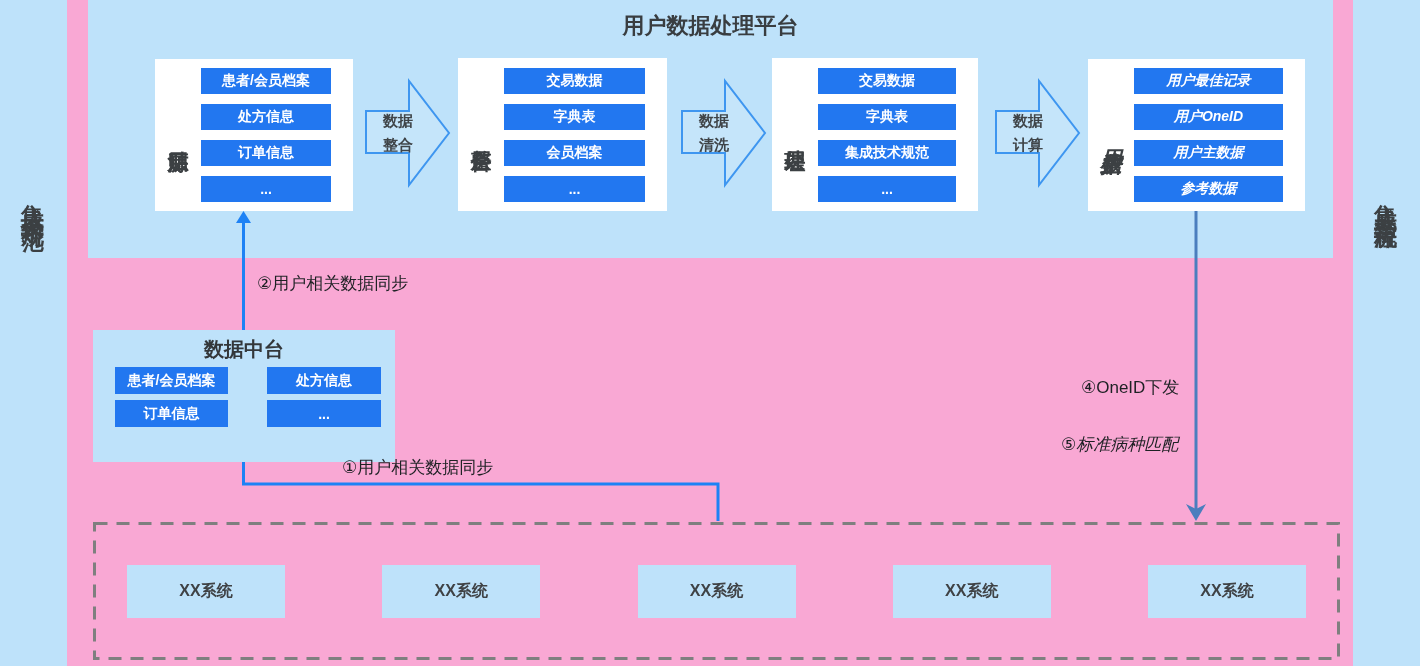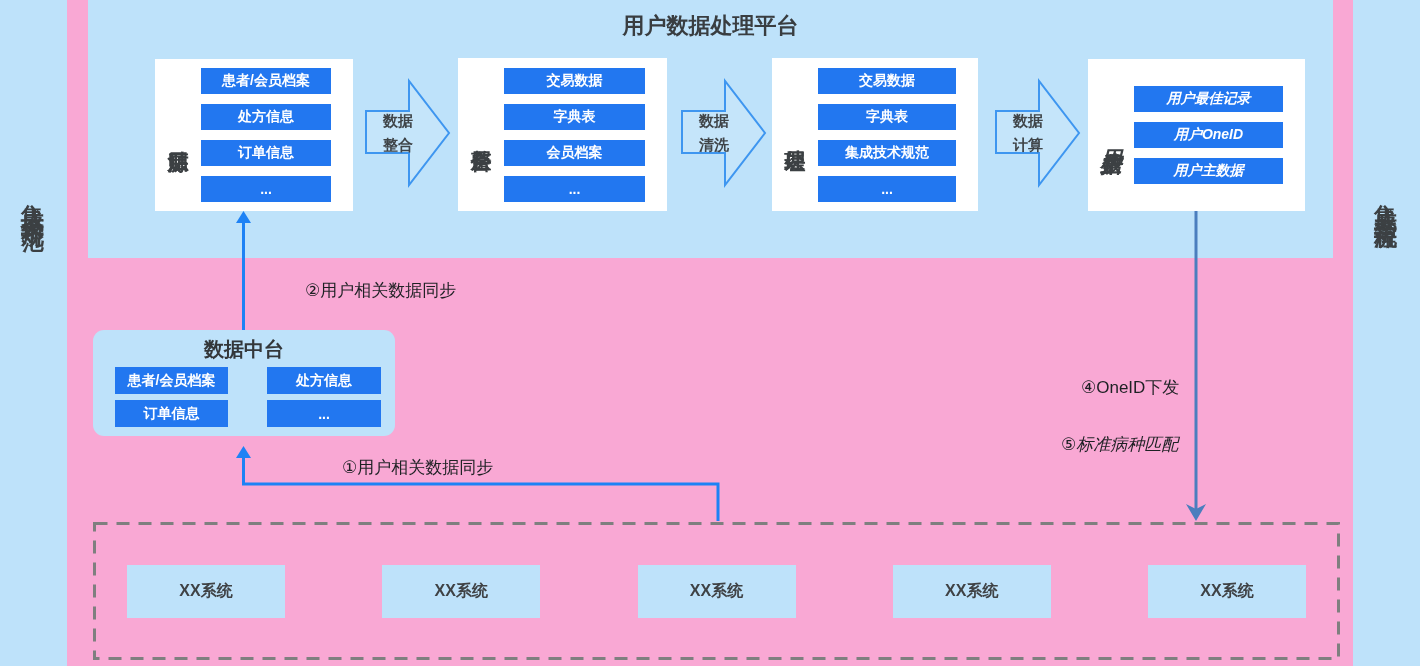--- a/index.html
+++ b/index.html
@@ -28,21 +28,21 @@
   .pill { height:26px; background:#2277f0; color:#fff; font-size:14px; font-weight:bold;
     display:flex; align-items:center; justify-content:center; }
 
   .block-arrow { position:absolute; width:86px; height:110px; }
   .block-arrow svg { position:absolute; left:0; top:0; }
   .block-arrow .arrow-label { position:absolute; left:6px; top:0; width:54px; height:110px;
     display:flex; align-items:center; justify-content:center; text-align:center;
     font-size:15px; font-weight:bold; color:#3f4448; white-space:pre-line; line-height:24px; }
 
   
-  #mid-platform { position:absolute; left:93px; top:330px; width:302px; height:106px; background:#bee2fa;border-radius:11px; }
+  #mid-platform { position:absolute; left:93px; top:330px; width:302px; height:132px; background:#bee2fa; }
   #mid-platform-title { position:absolute; top:6px; left:0; width:100%; text-align:center;
     font-size:20px; font-weight:bold; color:#33373a; }
   .mid-pill { position:absolute; height:27px; background:#2277f0; color:#fff; font-size:14px; font-weight:bold;
     display:flex; align-items:center; justify-content:center; }
 
   
   .flow-label { position:absolute; font-size:17px; color:#1e2124; line-height:20px; white-space:nowrap; }
 
   
   #overlay { position:absolute; left:0; top:0; pointer-events:none; }
@@ -130,20 +130,21 @@
     </div>
 
     <div class="layer-box" style="left:1000px; top:59px; width:217px; height:152px;font-style:italic;">
       <div class="layer-label">
           <span>用户主数据</span>
         </div>
       <div class="layer-items">
         <div class="pill">用户最佳记录</div>
         <div class="pill">用户OneID</div>
         <div class="pill">用户主数据</div>
+        <div class="pill">参考数据</div>
       </div>
     </div>
   </div>
 
   <svg id="overlay" width="1420" height="666" viewBox="0 0 1420 666">
 
     <rect x="94.5" y="523.5" width="1244" height="135" fill="none" stroke="#7f7f7f" stroke-width="3" stroke-dasharray="13 9"></rect>
 
     <line x1="243.5" y1="330" x2="243.5" y2="219" stroke="#1e82f5" stroke-width="3"></line>
     <path d="M243.5,211 L236,223 L251,223 Z" fill="#1e82f5"></path>
@@ -156,21 +157,21 @@
   </svg>
 
   <div id="mid-platform">
     <div id="mid-platform-title">数据中台</div>
     <div class="mid-pill" style="left:22px; top:37px; width:113px;">患者/会员档案</div>
     <div class="mid-pill" style="left:174px; top:37px; width:114px;">处方信息</div>
     <div class="mid-pill" style="left:22px; top:70px; width:113px;">订单信息</div>
     <div class="mid-pill" style="left:174px; top:70px; width:114px;">...</div>
   </div>
 
-  <div class="flow-label" style="left:257px; top:281px;margin-left:48px;">②用户相关数据同步</div>
+  <div class="flow-label" style="left:257px; top:274px;">②用户相关数据同步</div>
   <div class="flow-label" style="left:342px; top:458px;">①用户相关数据同步</div>
   <div class="flow-label" style="left:1061px; top:378px;margin-left:20px;">④OneID下发</div>
   <div class="flow-label" style="left:1061px; top:435px;font-style:italic;">⑤标准病种匹配</div>
 
   <div id="systems-row">
     <div class="system-box">XX系统</div>
     <div class="system-box">XX系统</div>
     <div class="system-box">XX系统</div>
     <div class="system-box">XX系统</div>
     <div class="system-box">XX系统</div>

